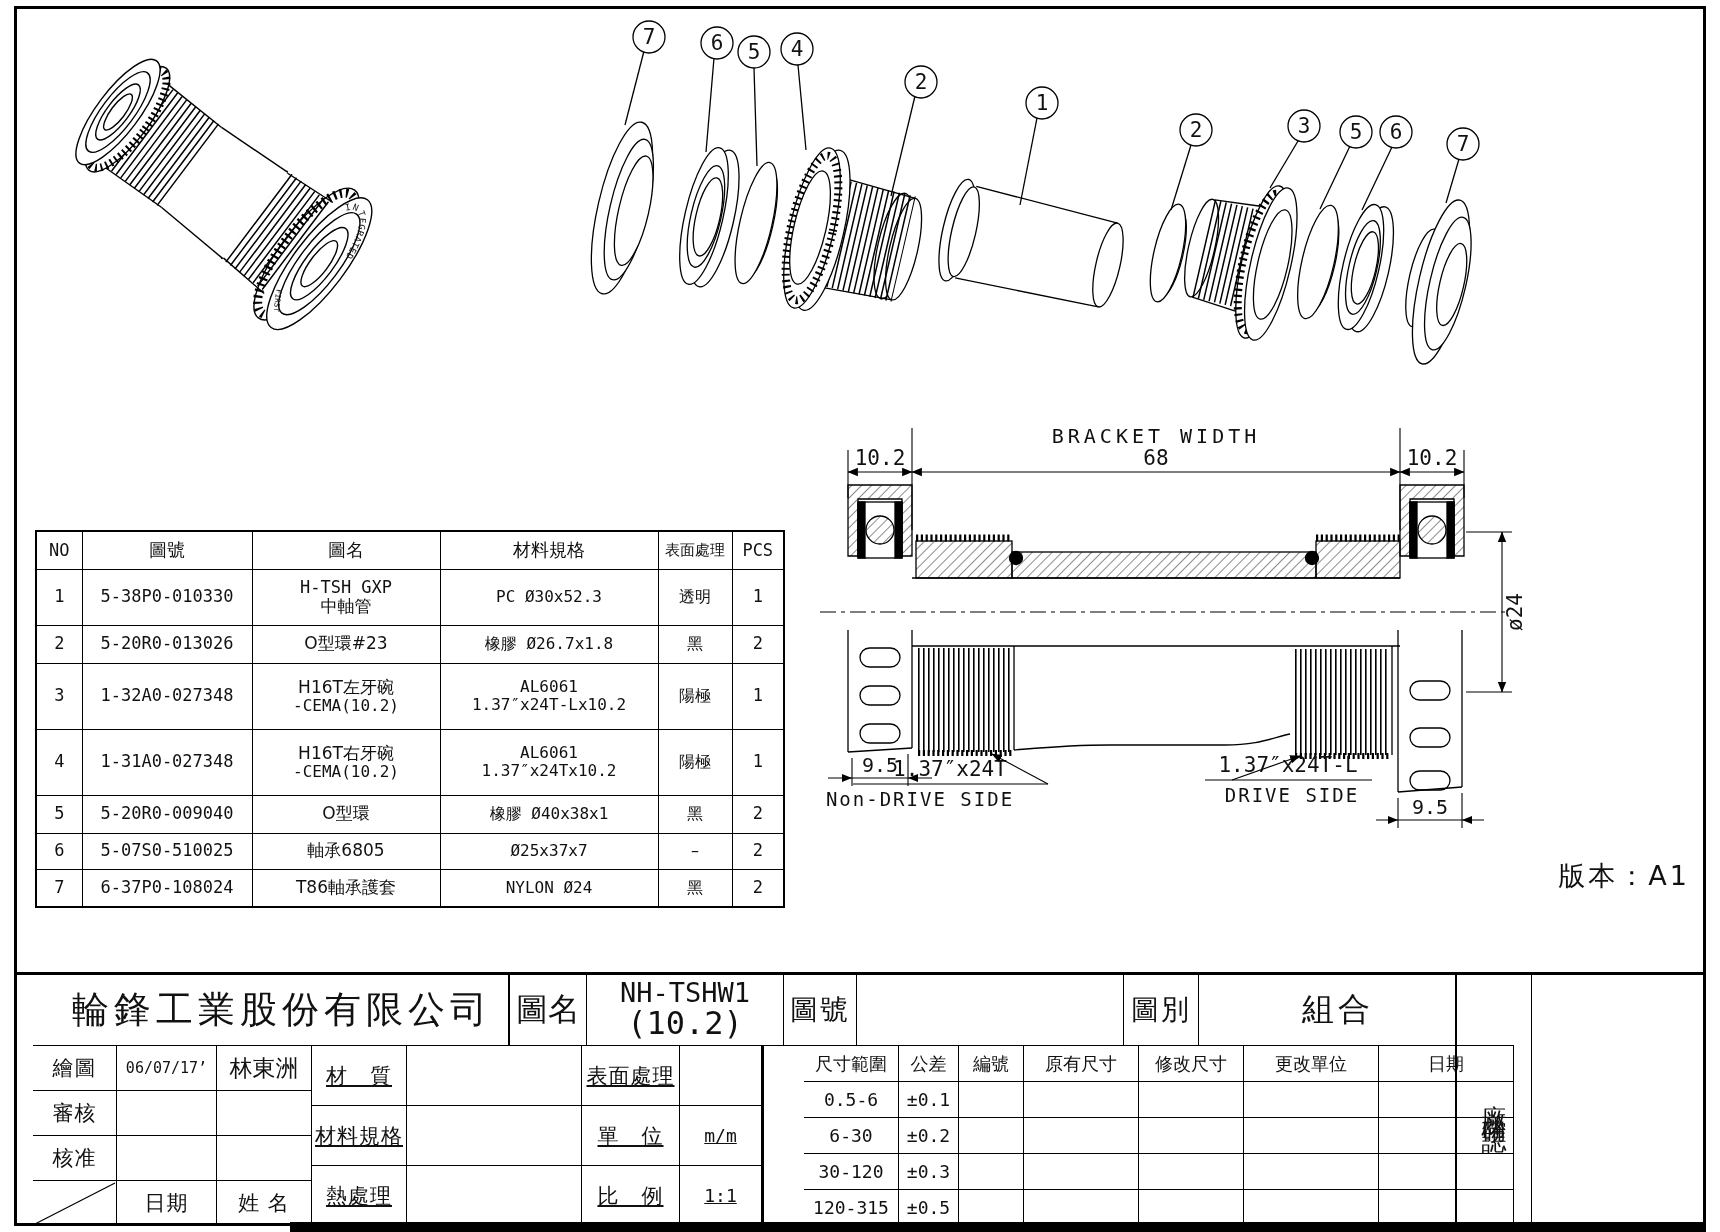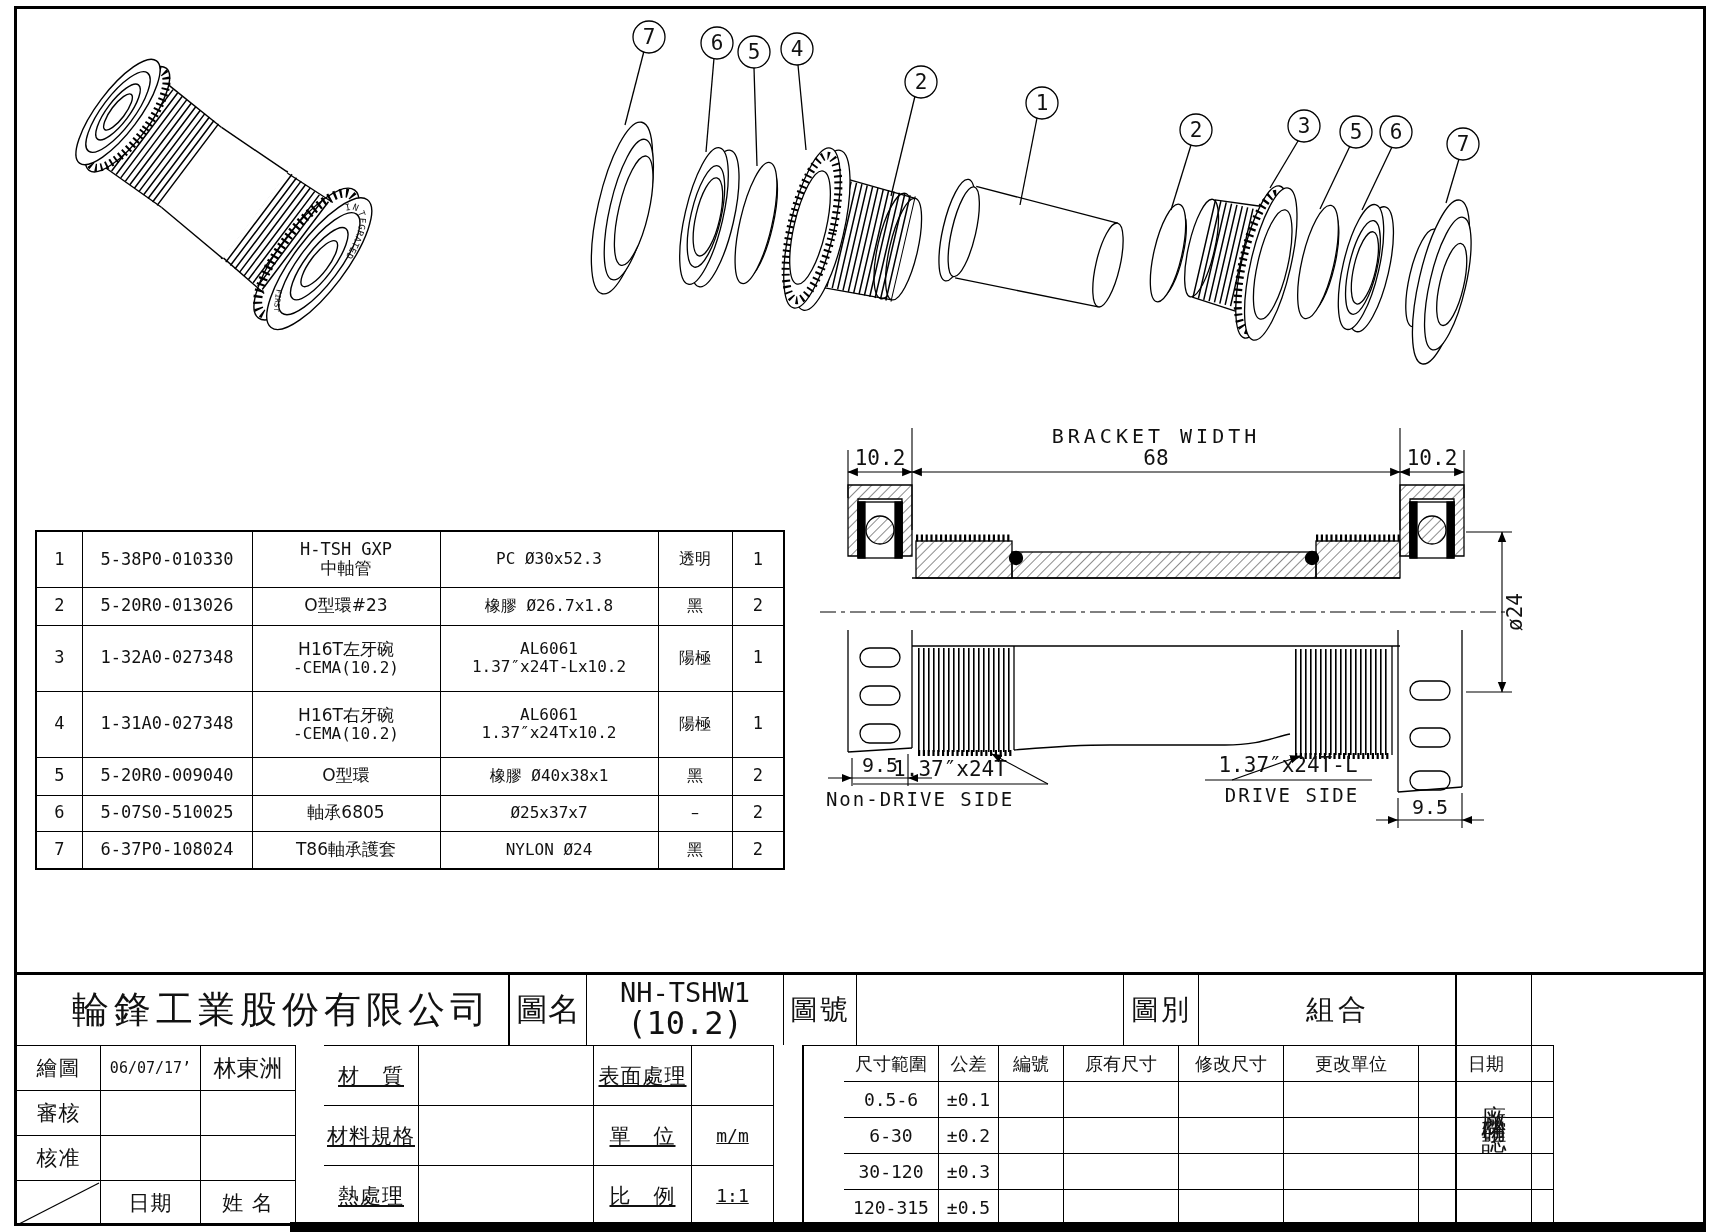--- a/index.html
+++ b/index.html
@@ -15,21 +15,21 @@
   table.bom{position:absolute;left:35px;top:530px;border-collapse:collapse;table-layout:fixed;
             background:#fff;border:2.5px solid #000;}
   table.bom td{border:1.5px solid #000;text-align:center;vertical-align:middle;
                padding:0 2px;line-height:1.12;overflow:hidden;}
   .mono{font-family:"DejaVu Sans Mono","Liberation Mono",monospace;}
   .f18{font-size:18px;} .f17{font-size:17px;} .f16{font-size:16px;} .f15{font-size:15px;}
   
   .tblock{position:absolute;left:17px;top:972px;width:1686px;height:250px;border-top:3px solid #000;background:#fff;}
   .rowA{position:absolute;left:0;top:0;height:70px;display:flex;padding-left:39px;}
   .rowA>div{border-right:1.5px solid #000;display:flex;align-items:center;justify-content:center;}
-  .rowB{position:absolute;left:0;top:70px;height:180px;display:flex;gap:28px;}
+  .rowB{position:absolute;left:16px;top:70px;height:180px;display:flex;}
   .celllbl{font-size:28px;letter-spacing:2px;}
   .company{font-size:37px;letter-spacing:5px;white-space:nowrap;}
   .gname{display:flex;flex-direction:column;align-items:center;justify-content:center;line-height:1.05;}
   .sign{display:grid;grid-template-columns:84px 100px 95px;grid-template-rows:45px 45px 45px 45px;border-top:1.5px solid #000;}
   .sign>div{border-right:1.5px solid #000;border-bottom:1.5px solid #000;display:flex;align-items:center;justify-content:center;position:relative;}
   .props{display:grid;grid-template-columns:95px 175px 98px 82px;grid-template-rows:60px 60px 60px;border-top:1.5px solid #000;text-decoration:underline;}
   .props>div{border-right:1.5px solid #000;border-bottom:1.5px solid #000;display:flex;align-items:center;justify-content:center;}
   .tol{display:grid;grid-template-columns:95px 60px 65px 115px 105px 135px 135px;grid-template-rows:36px 36px 36px 36px 36px;border-top:1.5px solid #000;border-left:2px solid #000;padding-left:40px;}
   .tol>div{border-right:1.5px solid #000;border-bottom:1.5px solid #000;display:flex;align-items:center;justify-content:center;font-size:18px;}
   .vendor{position:absolute;left:1438px;top:0;width:248px;height:250px;border-left:2.5px solid #000;display:flex;}
@@ -325,20 +325,28 @@
   <table class="bom">
     <colgroup>
         <col style="width:46px">
         <col style="width:170px">
         <col style="width:188px">
         <col style="width:218px">
         <col style="width:74px">
         <col style="width:52px">
       </colgroup>
     <tbody>
+        <tr style="height:38px">
+      <td class="mono f17">NO</td>
+      <td class="f18">圖號</td>
+      <td class="f18">圖名</td>
+      <td class="f18">材料規格</td>
+      <td class="f15">表面處理</td>
+      <td class="mono f17">PCS</td>
+    </tr>
     <tr style="height:56px">
       <td class="mono f17">1</td>
       <td class="mono f17">5-38P0-010330</td>
       <td class="f17">
             <div class="mono f17">H-TSH GXP</div>
             <div>中軸管</div>
           </td>
       <td class="mono f16">
             <div>PC Ø30x52.3</div>
             <div></div>
@@ -426,20 +434,21 @@
       <td class="mono f16">
             <div>NYLON Ø24</div>
             <div></div>
           </td>
       <td class="f16">黑</td>
       <td class="mono f17">2</td>
     </tr>
   </tbody>
     </table>
 
+  <div class="version abs">版本：A1</div>
 
   <div class="tblock">
     <div class="rowA">
       <div style="width:453px">
         <span class="company">輪鋒工業股份有限公司</span>
       </div>
       <div style="width:78px;border-left:1.5px solid #000">
         <span style="font-size:32px">圖名</span>
       </div>
       <div style="width:197px" class="gname mono">
@@ -449,21 +458,21 @@
       <div style="width:73px">
         <span class="celllbl">圖號</span>
       </div>
       <div style="width:267px">
         <span class="mono f18"></span>
       </div>
       <div style="width:75px">
         <span class="celllbl">圖別</span>
       </div>
       <div style="width:278px;border-right:none">
-        <span style="font-size:28px;letter-spacing:4px">組合</span>
+        <span style="font-size:32px;letter-spacing:4px">組合</span>
       </div>
     </div>
 
     <div class="rowB">
 
       <div class="sign">
         <div>
             <span class="lbl20">繪圖</span>
           </div>
         <div>

